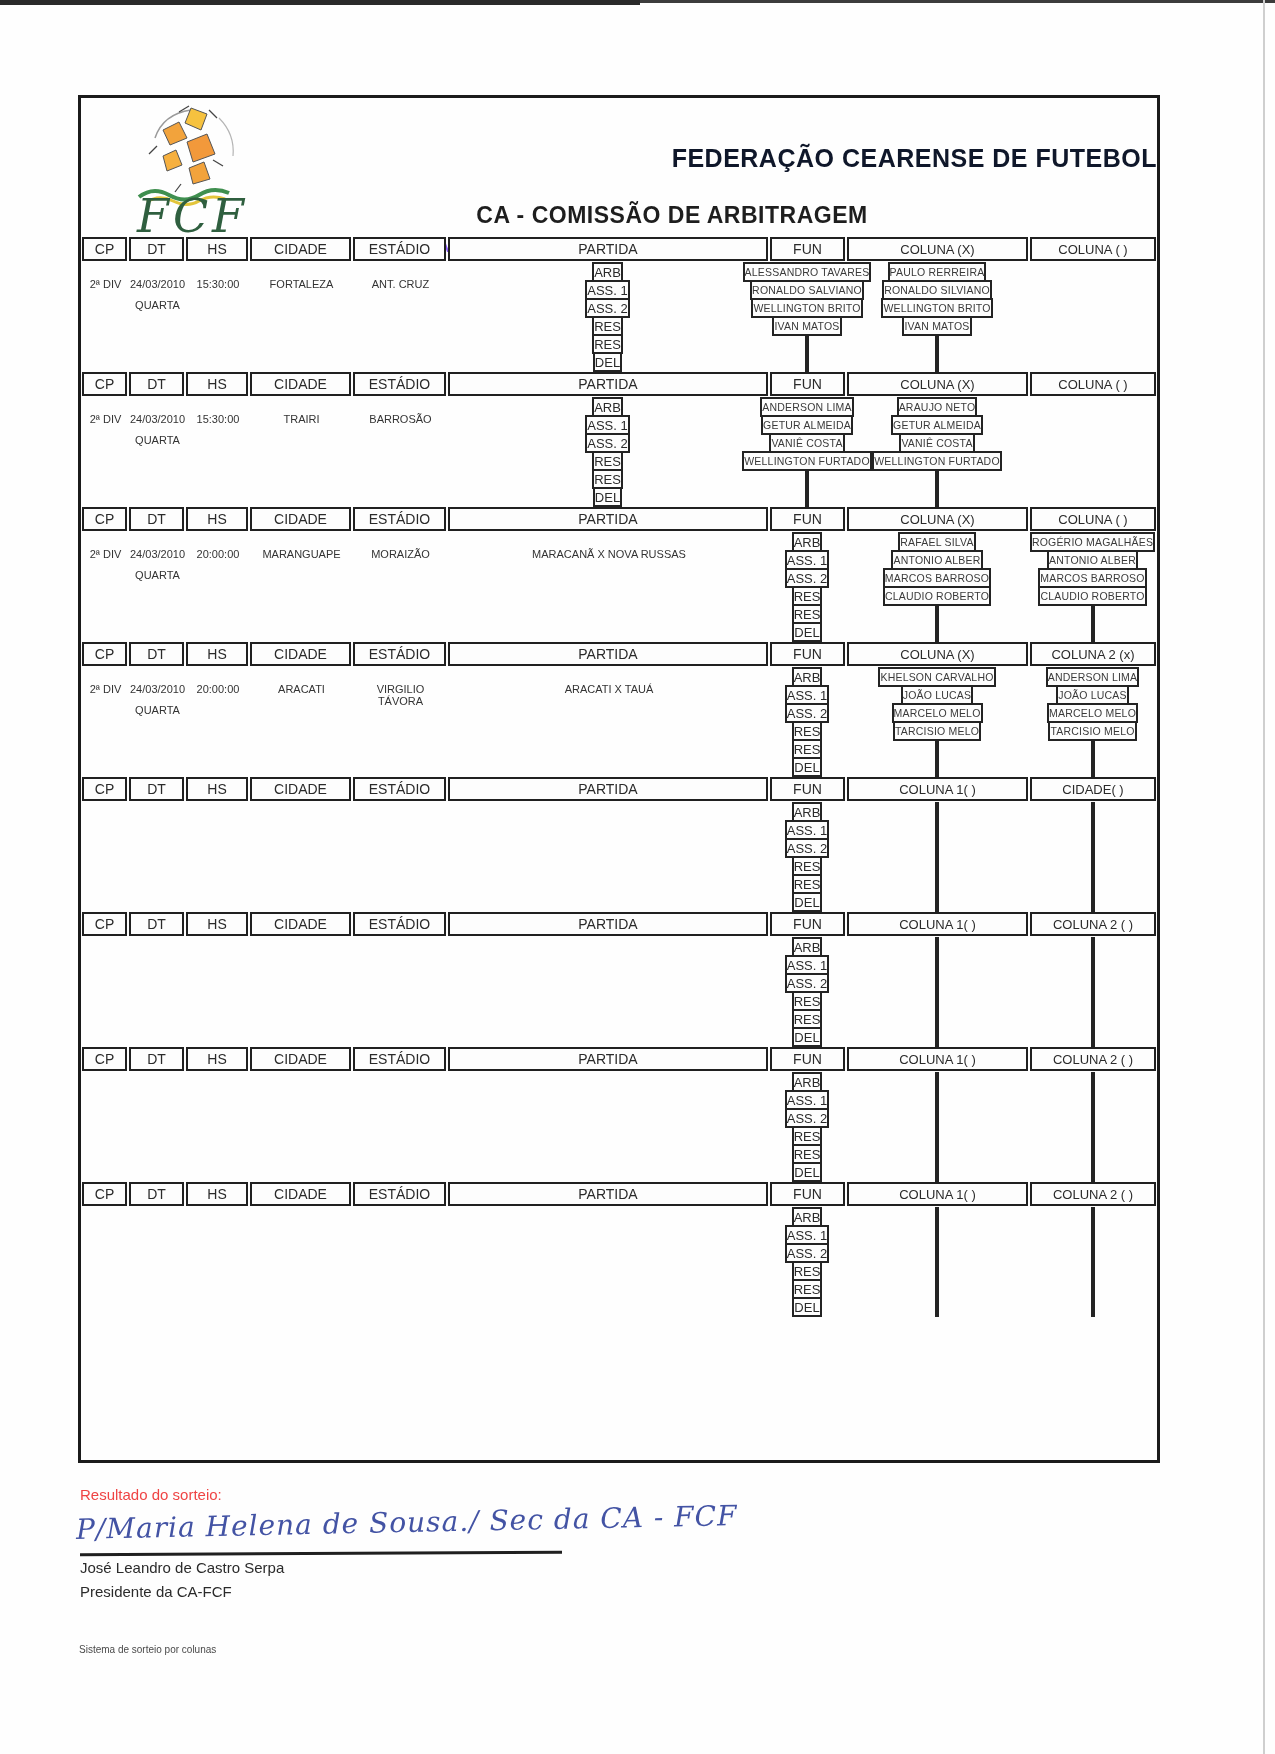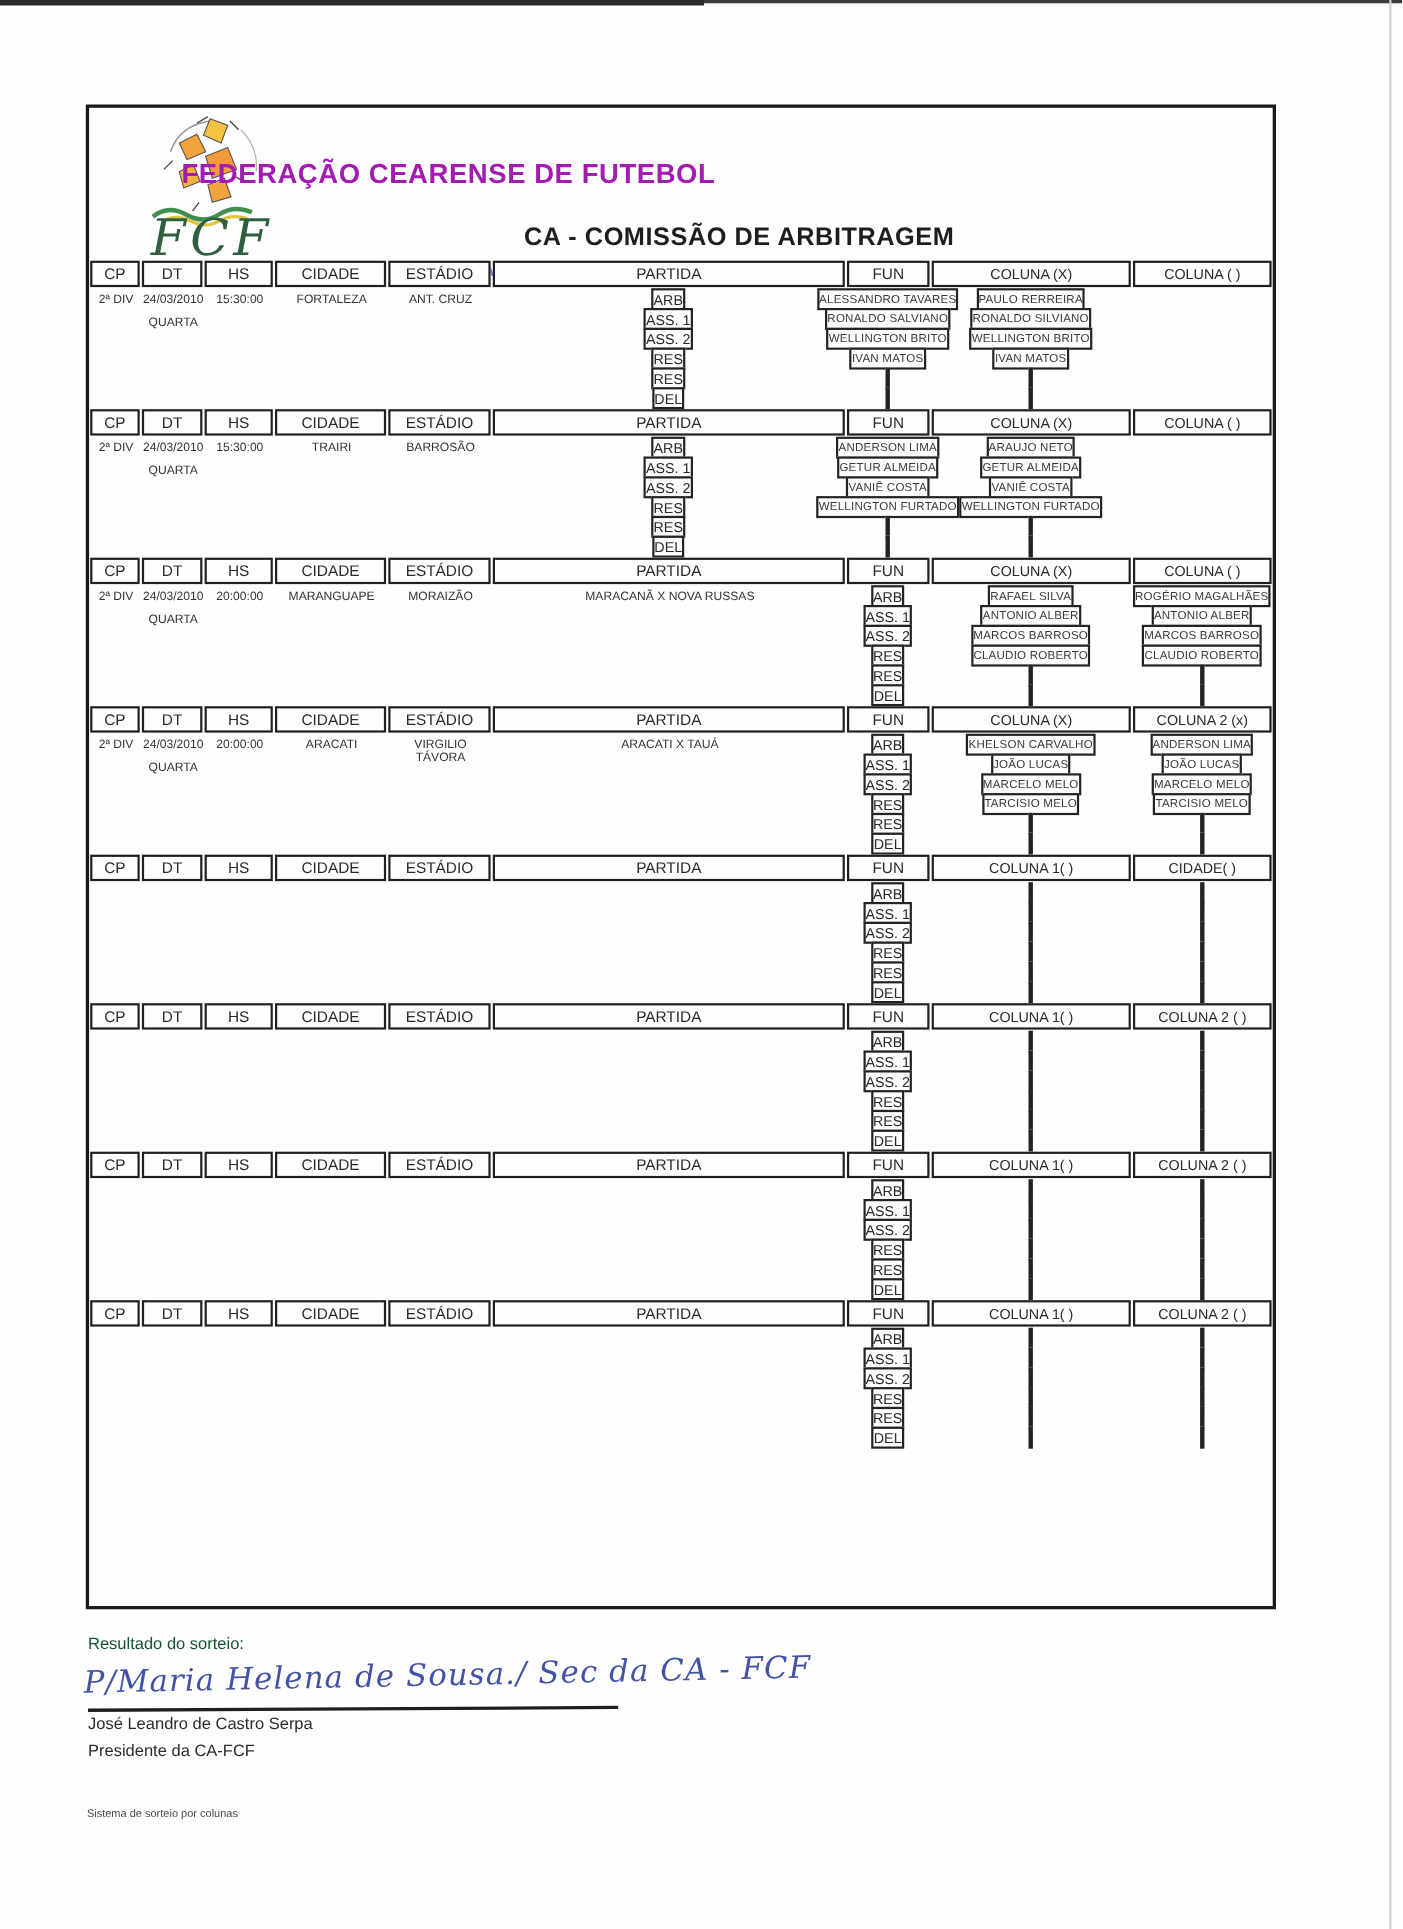--- a/index.html
+++ b/index.html
@@ -15,21 +15,21 @@
 
   
   .docbox {
     position:absolute; left:78px; top:95px; width:1082px; height:1368px;
     border:3px solid #1b1b1b; background:#fefefe;
   }
 
   
   .logo { position:absolute; left:52px; top:6px; }
   .t1 { position:absolute; top:46px; left:0; width:100%; padding-left:84px;
-        text-align:left; font-size:25px; font-weight:bold; color:#a21caf; letter-spacing:0.5px; }
+        text-align:right; font-size:25px; font-weight:bold; color:#0f172a; letter-spacing:0.5px; }
   .t2 { position:absolute; top:80px; left:0; width:100%; padding-left:106px;
         text-align:center; font-size:23px; font-weight:bold; color:#1e1e1e; letter-spacing:0.5px;margin-top:24px; }
   .t3 { position:absolute; top:140px; left:298px; font-size:15px; font-weight:bold; color:#8b5cf6; }
 
   
   #blocks { position:absolute; top:139px; left:1px; width:1076px; }
   .block { position:relative; width:1076px; height:135px; }
   .hrow {
     display:grid; height:24px; margin-bottom:1px;
     grid-template-columns:47px 57px 64px 103px 95px 322px 77px 183px 128px;
@@ -37,33 +37,33 @@
   .hcell {
     border:2px solid #202020; margin-right:2px; background:#fdfdfd;
     display:flex; align-items:center; justify-content:center;
     font-size:14px; color:#2a2a2a; white-space:nowrap;
   }
   .hcell.small { font-size:13px; }
   .brow {
     display:grid; height:110px;
     grid-template-columns:47px 57px 64px 103px 95px 322px 77px 183px 128px;
   }
-  .lcell { padding-top:4px; text-align:center; font-size:11px; color:#333; }
+  .lcell { padding-top:16px; text-align:center; font-size:11px; color:#333; }
   .lcell .sub { margin-top:9px;text-align:center; }
   .stack { display:flex; flex-direction:column; width:calc(100% - 3px);align-items:center; }
   .stack .cel {
     height:20px; margin-top:-2px; border:2px solid #232323; background:#fdfdfd;
     display:flex; align-items:center; justify-content:center; white-space:nowrap;
   }
   .stack .cel:first-child { margin-top:0; }
   .fcell { font-size:13px; color:#2a2a2a; }
   .ncell { font-size:10.5px; color:#3a3a3a; letter-spacing:0.2px; }
 
   
-  .f-label  { position:absolute; left:80px;  top:1486px; font-size:15px; color:#14532d; }
+  .f-label  { position:absolute; left:80px;  top:1486px; font-size:15px; color:#ef4444; }
   .f-sign   { position:absolute; left:76px;  top:1506px; font-family:"DejaVu Serif", serif;
               font-style:italic; font-size:28px; color:#4353a4; letter-spacing:1px;
               transform:rotate(-1.2deg); white-space:nowrap; }
   .f-sigline{ position:absolute; left:80px;  top:1552px; width:482px; height:2.5px;
               background:#1f1f1f; transform:rotate(-0.3deg); }
   .f-name   { position:absolute; left:80px;  top:1559px; font-size:15px; color:#2b2b2b; }
   .f-title  { position:absolute; left:80px;  top:1583px; font-size:15px; color:#2b2b2b; }
   .f-note   { position:absolute; left:79px;  top:1644px; font-size:10px; color:#4a4a4a; }
 </style>
 </head>

